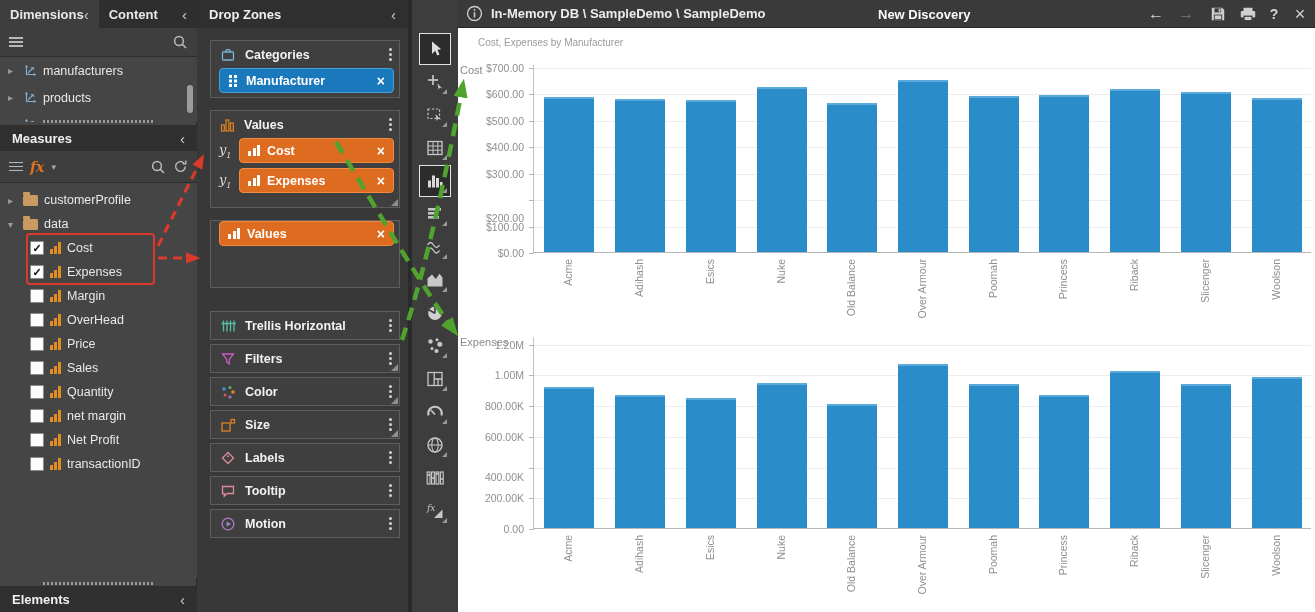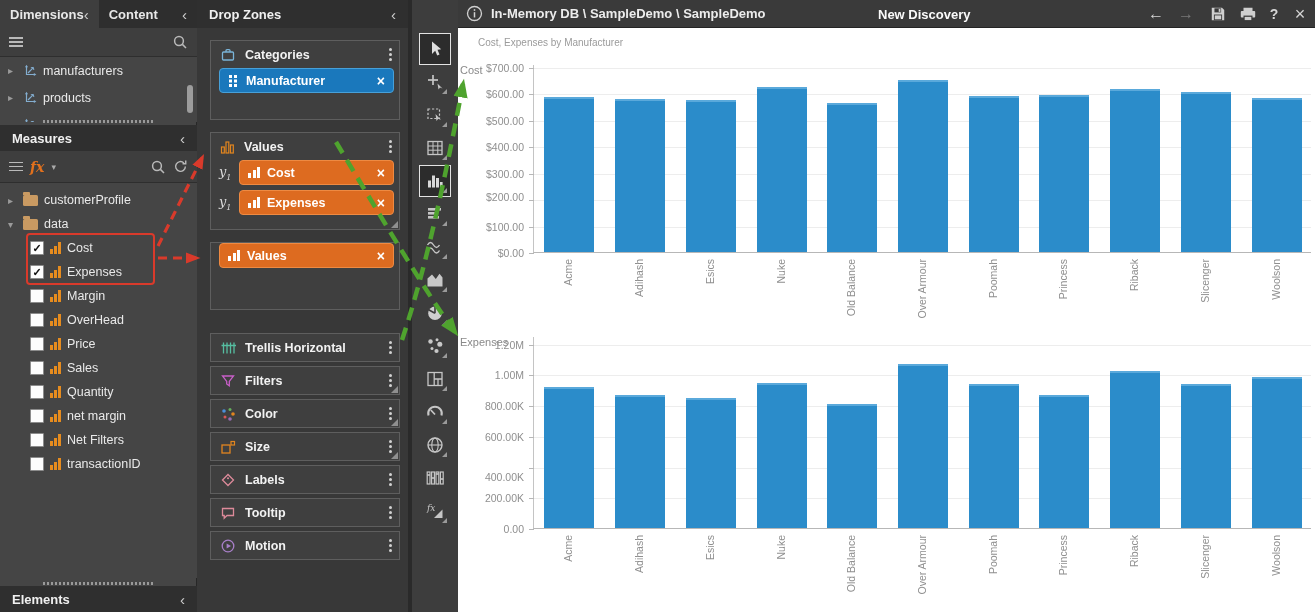--- a/index.html
+++ b/index.html
@@ -49,21 +49,21 @@
   .mbars i { width:3px; background:#e78c1e; }
   .mbars i:nth-child(1){height:5px} .mbars i:nth-child(2){height:8px} .mbars i:nth-child(3){height:12px}
   .red-box { position:absolute; left:26px; top:233px; width:129px; height:52px; border:2.5px solid #d93a2b; border-radius:4px; pointer-events:none; }
   .elements-header { position:absolute; left:0; bottom:0; width:197px; }
 
   
   .dz-panel { position:absolute; left:197px; top:0; width:213px; height:612px; background:#383838; border-right:2px solid #2a2a2a; }
   .dz-header { height:28px; }
   .dz-body { padding:12px 0 0 13px; }
   .zone { width:190px; border:1px solid #5e5e5e; background:#3f3f3f; margin-bottom:4px; position:relative; }
-  .zone:nth-child(1){ height:80px; margin-bottom:12px; }
+  .zone:nth-child(1){ height:58px; margin-bottom:12px; }
   .zone:nth-child(2){ height:98px; margin-bottom:12px; }
   .zone:nth-child(3){ height:68px; margin-bottom:23px; }
   .zone.corner::after { content:""; position:absolute; right:1px; bottom:1px; width:0; height:0;
                         border-left:7px solid transparent; border-bottom:7px solid #8f8f8f; }
   .zone-header { display:flex; align-items:center; height:27px; padding:0 2px 0 9px; gap:9px;
                  color:#f2f2f2; font-size:12.5px; font-weight:bold; }
   .zone-header .zlabel { flex:1; }
   .chip-row { display:flex; align-items:center; margin:0 5px 5px 8px; gap:3px; }
   .chip-prefix { width:17px; color:#dcdcdc; font-family:"DejaVu Serif", serif; font-style:italic; font-size:13px; }
   .chip-prefix sub { font-size:8px; }
@@ -314,21 +314,21 @@
         </div>
         <div class="mrow indent">
           <span class="checkbox">
             <span>✓</span>
           </span>
           <span class="mbars">
             <i></i>
             <i></i>
             <i></i>
           </span>
-          <span>Net Filters</span>
+          <span>Net Profit</span>
         </div>
         <div class="mrow indent">
           <span class="checkbox">
             <span>✓</span>
           </span>
           <span class="mbars">
             <i></i>
             <i></i>
             <i></i>
           </span>
@@ -703,21 +703,21 @@
       <div class="nav-ico" style="right:4px; font-size:18px; font-weight:normal;">×</div>
     </div>
 
     <div class="canvas">
       <div class="chart-title">Cost, Expenses by Manufacturer</div>
       <div class="chart-row" style="top:37px;">
         <div class="row-label">Cost</div>
         <div class="yaxis" style="height: 188px;">
             <span class="ytick" style="top: 182px;">$0.00</span>
             <span class="ytick" style="top: 155.521px;">$100.00</span>
-            <span class="ytick" style="top: 126px; margin-left: 11px;">$200.00</span>
+            <span class="ytick" style="top: 147px; margin-left: 11px;">$200.00</span>
             <span class="ytick" style="top: 102.563px;">$300.00</span>
             <span class="ytick" style="top: 76.0845px;">$400.00</span>
             <span class="ytick" style="top: 49.6056px;">$500.00</span>
             <span class="ytick" style="top: 23.1268px;">$600.00</span>
             <span class="ytick" style="top: -3.35211px;">$700.00</span>
           </div>
         <div class="plot" style="height: 188px;">
             <i class="tickmark" style="top: 188px;"></i>
             <i class="tickmark" style="top: 161.521px;"></i>
             <i class="gridline" style="top: 161.521px;"></i>

